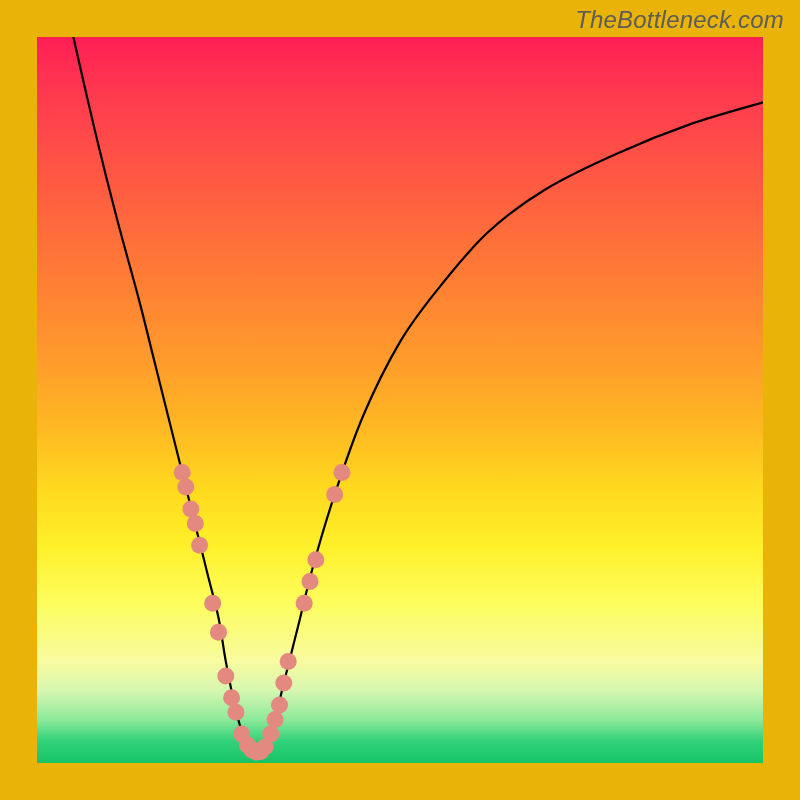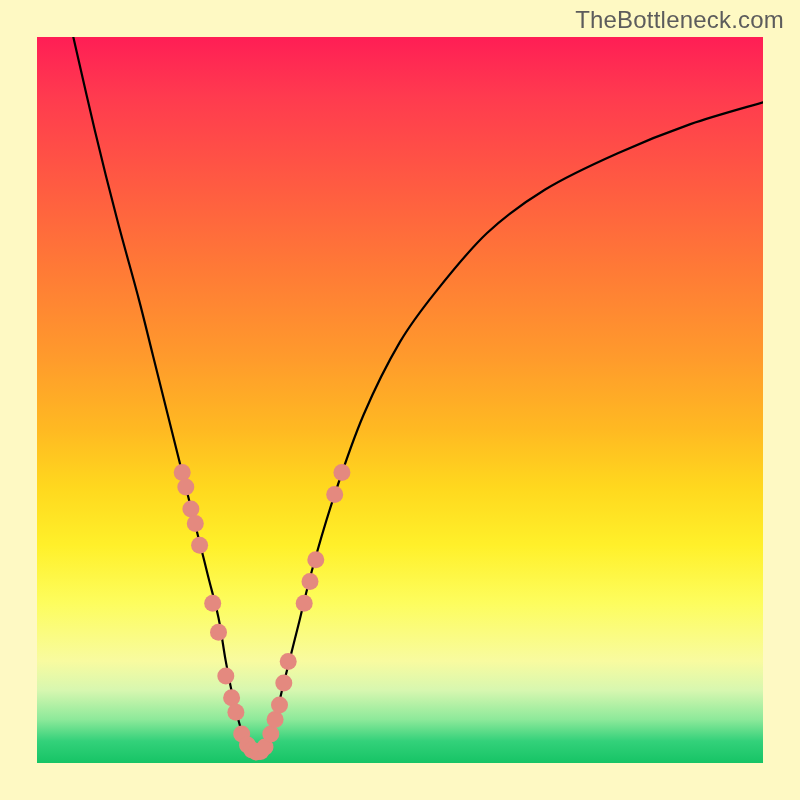--- a/index.html
+++ b/index.html
@@ -8,21 +8,22 @@
     width: 800px;
     height: 800px;
     overflow: hidden;
     background: #000;
     font-family: Arial, Helvetica, sans-serif;
   }
   .frame {
     position: relative;
     width: 800px;
     height: 800px;
-    background: #fef9c3;
+    background: #eab308;
+    font-style: italic;
   }
   .plot-area {
     position: absolute;
     left: 37px;
     top: 37px;
     width: 726px;
     height: 726px;
     
     background: linear-gradient(
       to bottom,

